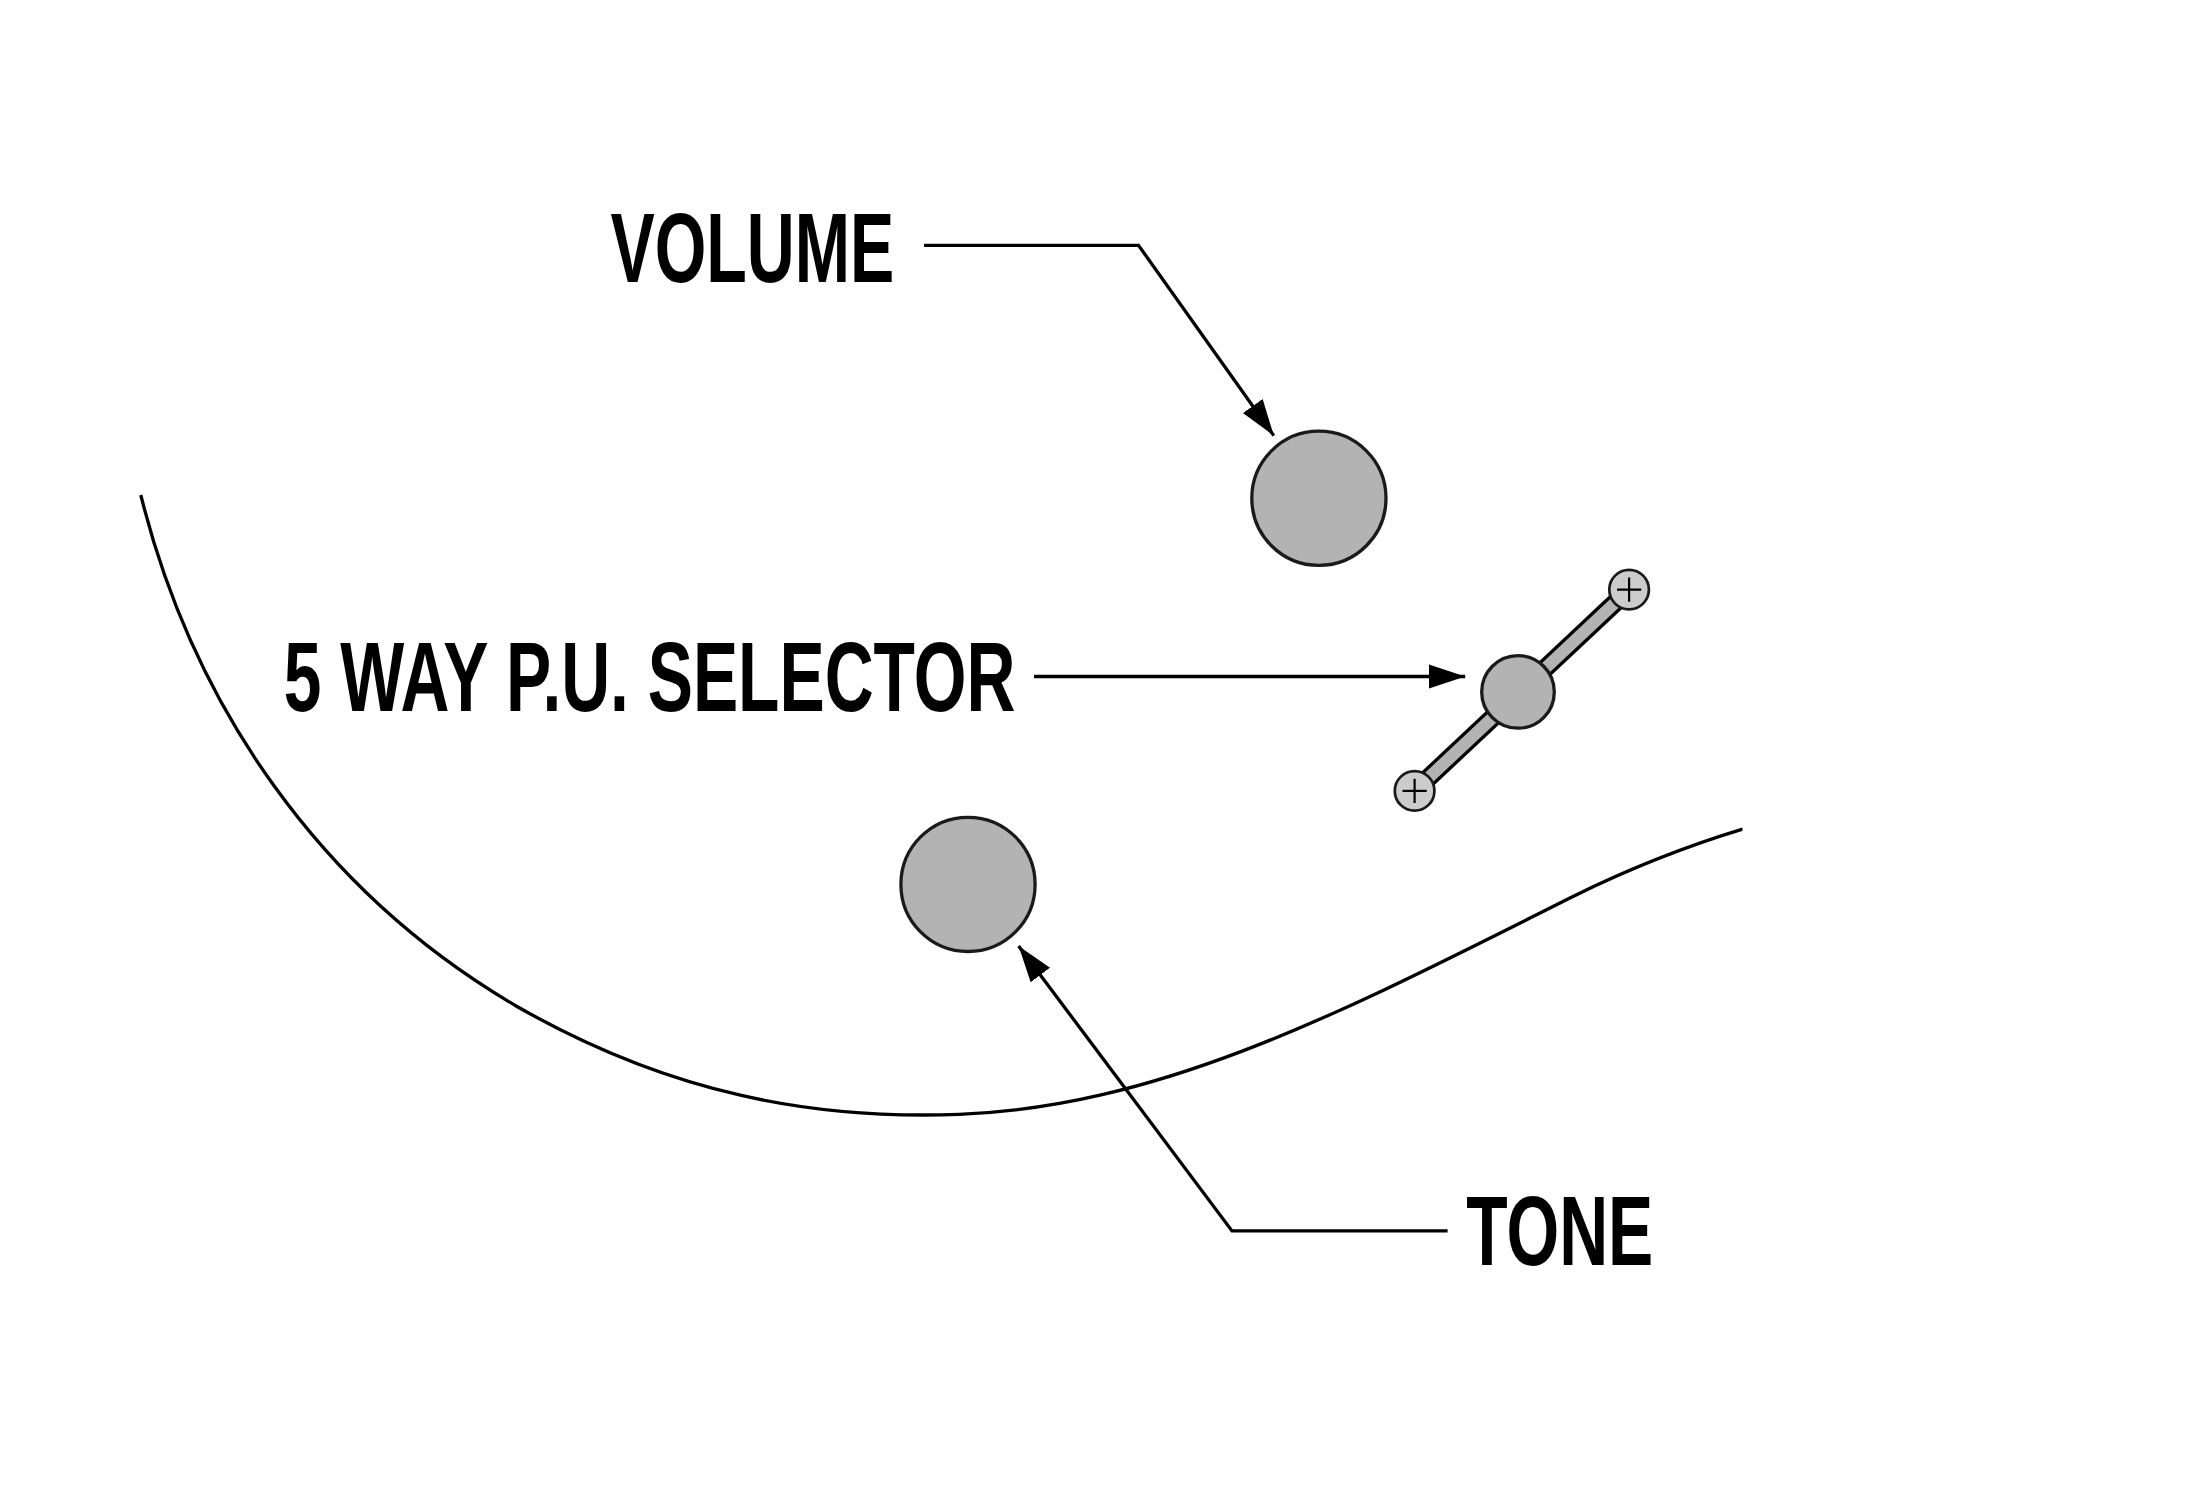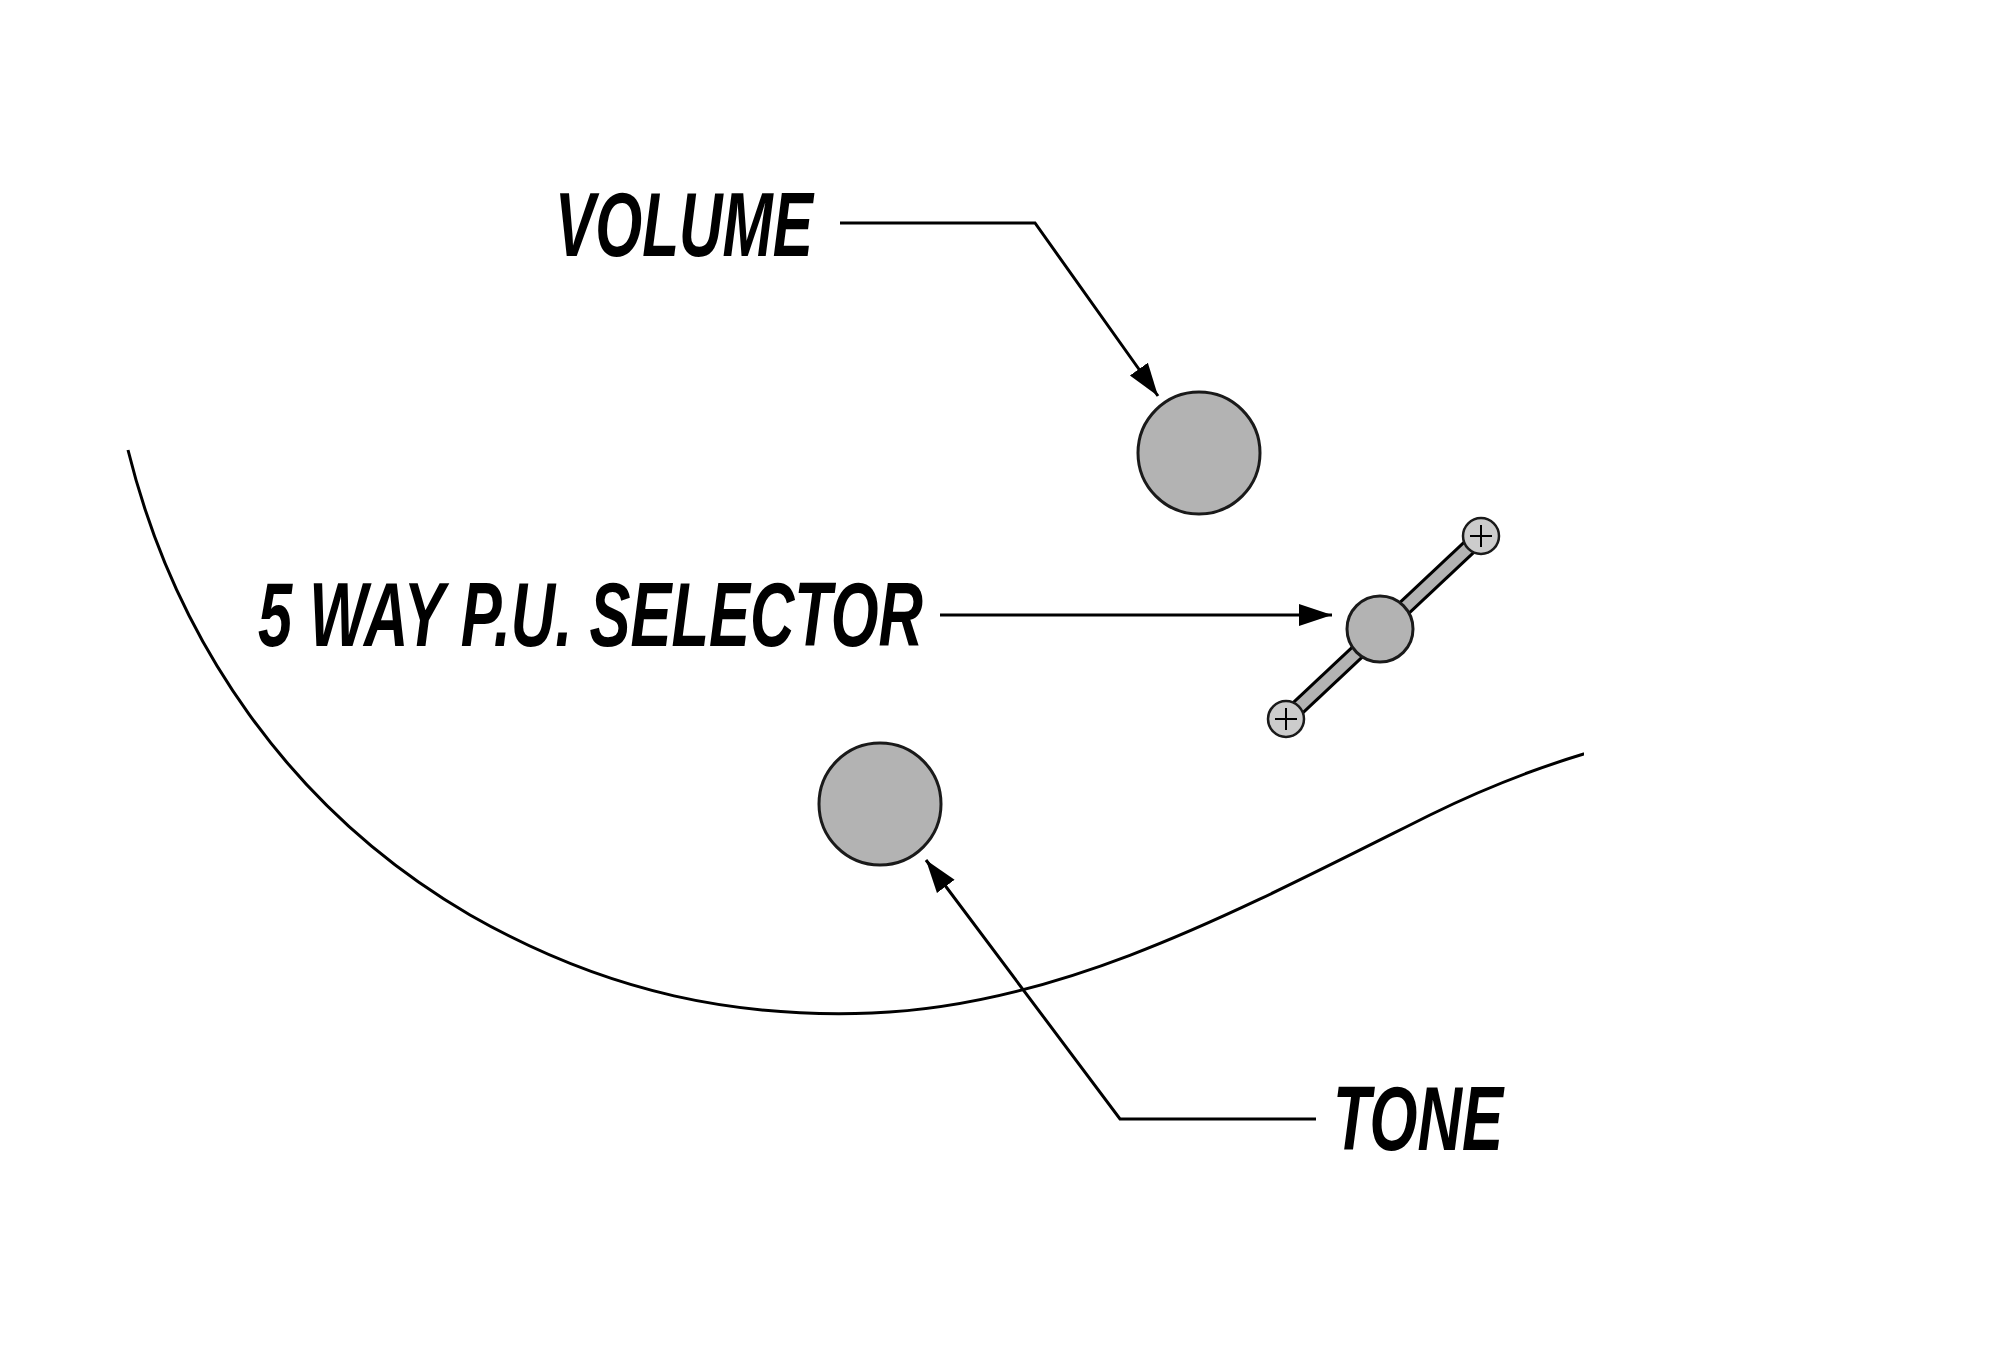--- a/index.html
+++ b/index.html
@@ -6,21 +6,20 @@
     margin: 0;
     padding: 0;
     background: #ffffff;
   }
   #canvas {
     position: relative;
     width: 1584px;
     height: 1350px;
     background: #ffffff;
     overflow: hidden;
-    font-style: italic;
   }
   svg {
     display: block;
     width: 2000px;
     height: 1350px;
   }
   .label {
     font-family: "Liberation Sans", sans-serif;
     font-weight: 700;
     font-size: 90px;

